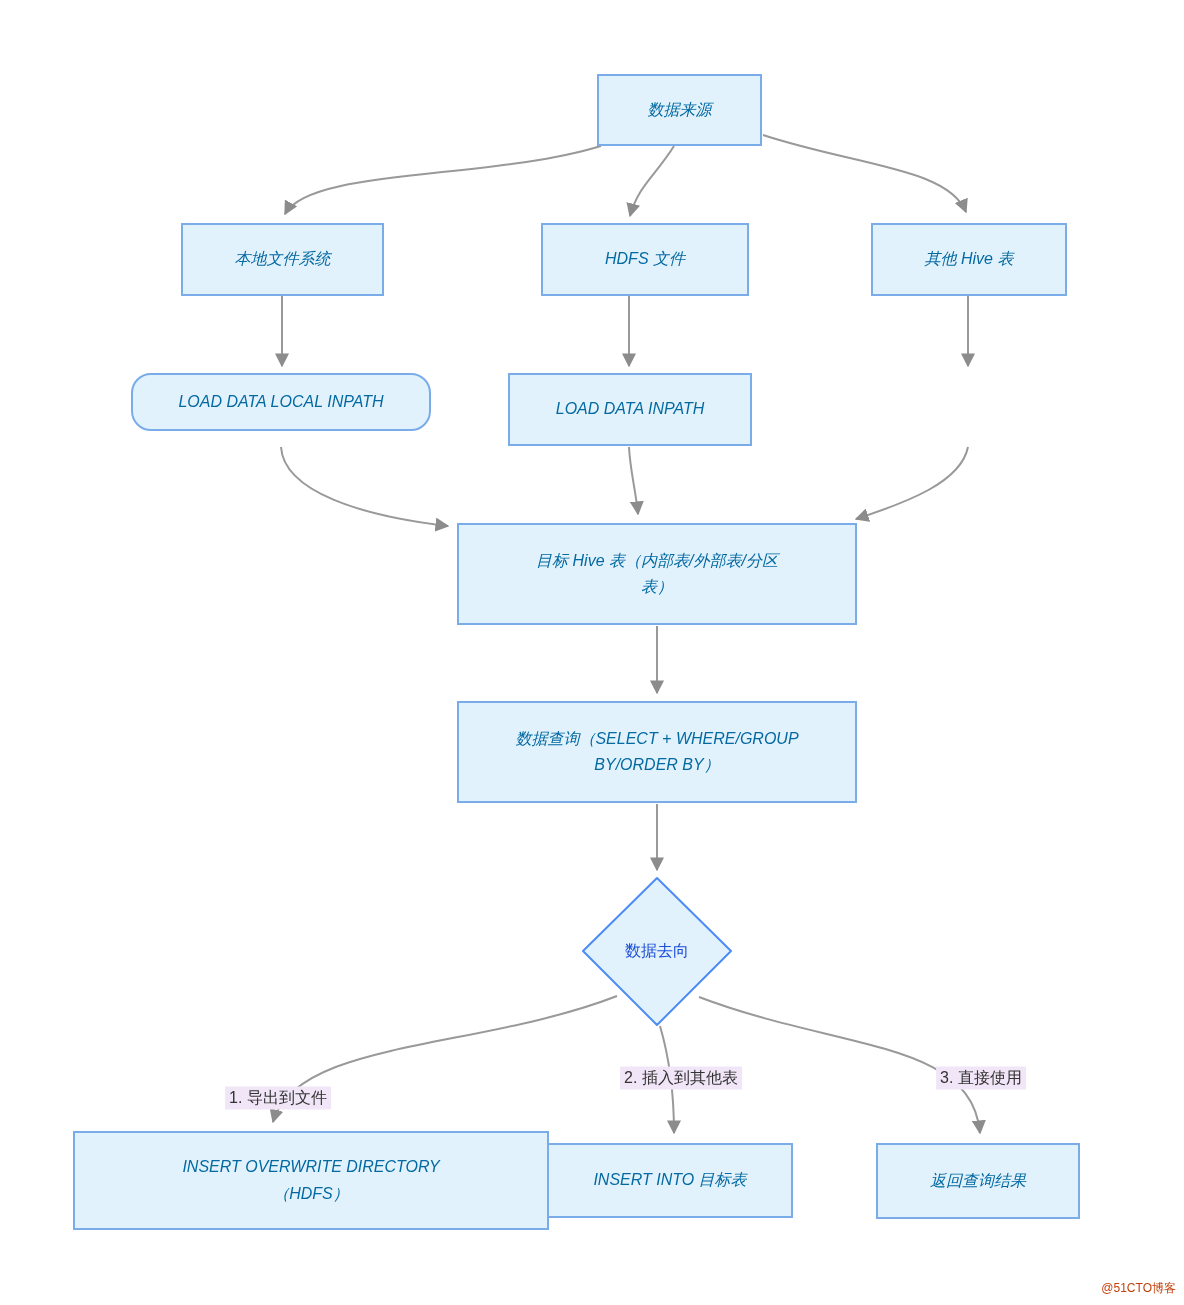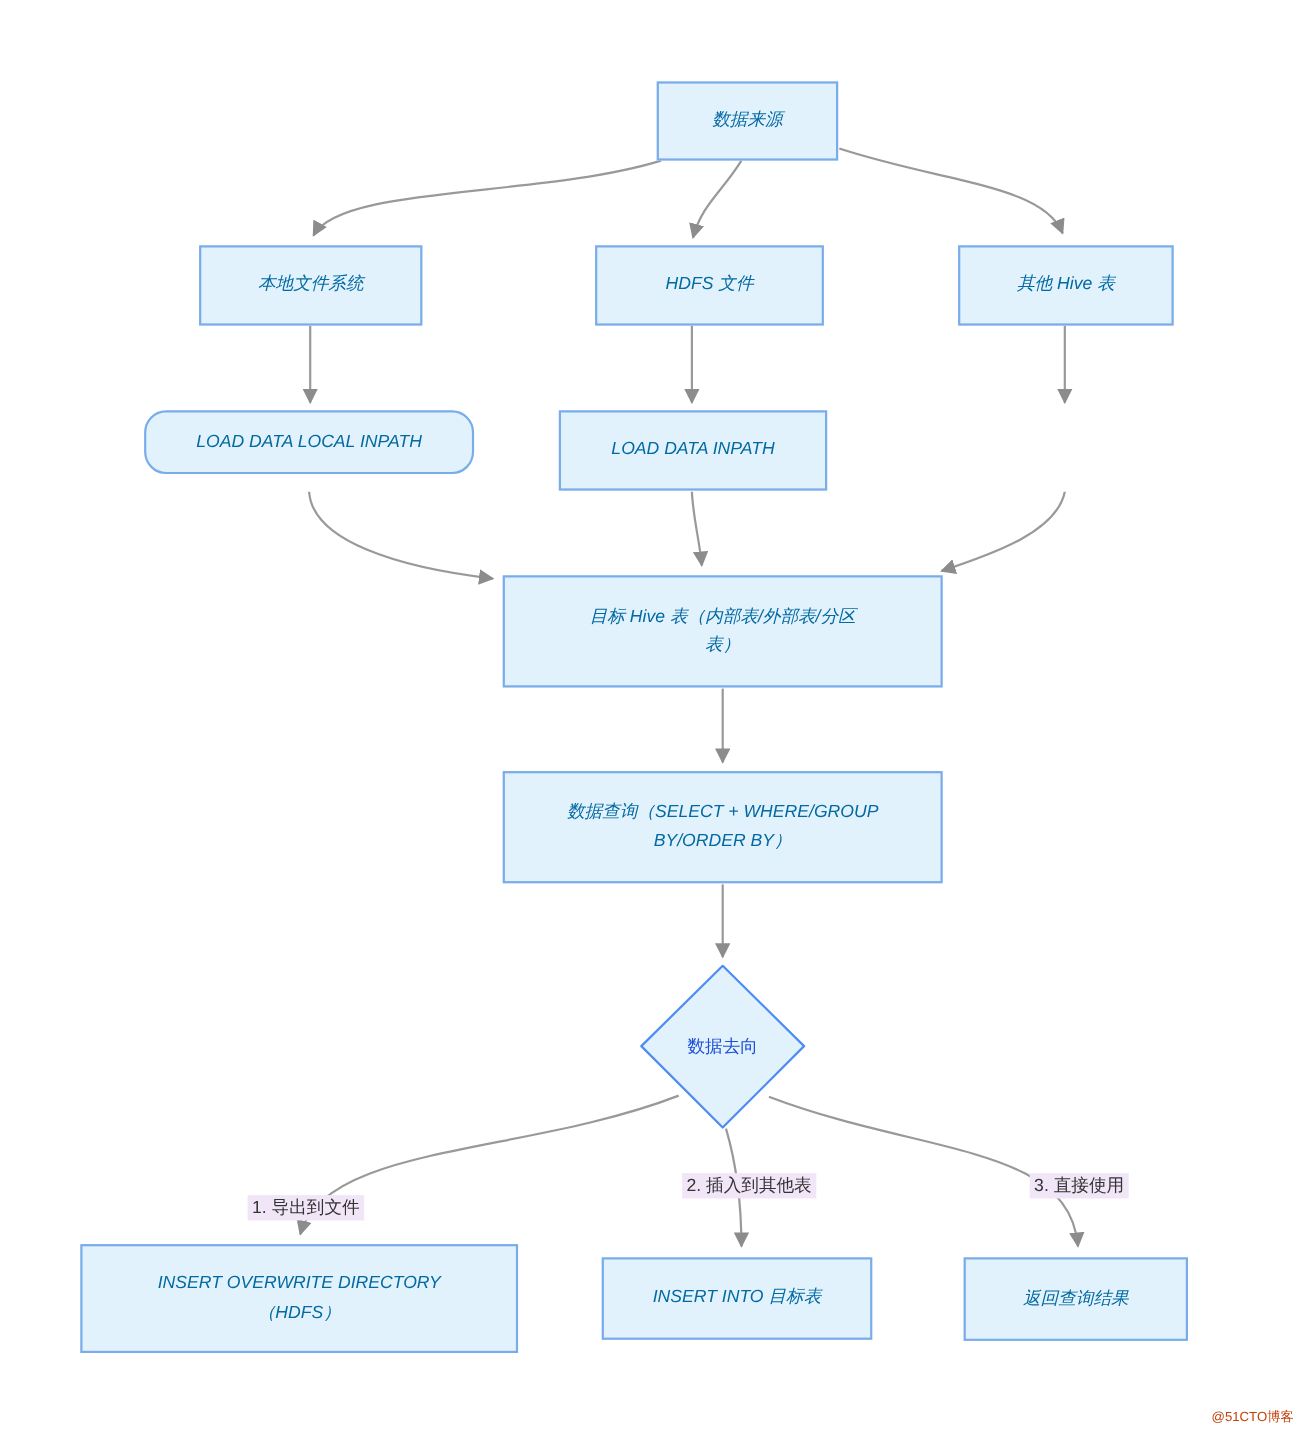--- a/index.html
+++ b/index.html
@@ -66,21 +66,21 @@
 
   .n-source      { left: 597px;  top: 74px;   width: 165px; height: 72px; }
   .n-localfs     { left: 181px;  top: 223px;  width: 203px; height: 73px; }
   .n-hdfs        { left: 541px;  top: 223px;  width: 208px; height: 73px; }
   .n-otherhive   { left: 871px;  top: 223px;  width: 196px; height: 73px; }
   .n-loadlocal   { left: 131px;  top: 373px;  width: 300px; height: 58px; border-radius: 20px; }
   .n-loadinpath  { left: 508px;  top: 373px;  width: 244px; height: 73px; }
   .n-insertsel   { left: 827px;  top: 373px;  width: 283px; height: 73px; }
   .n-target      { left: 457px;  top: 523px;  width: 400px; height: 102px; }
   .n-query       { left: 457px;  top: 701px;  width: 400px; height: 102px; }
-  .n-overwrite   { left: 73px;   top: 1131px; width: 398px; height: 99px; }
+  .n-overwrite   { left: 73px;   top: 1131px; width: 476px; height: 99px; }
   .n-intotarget  { left: 547px;  top: 1143px; width: 246px; height: 75px; }
   .n-return      { left: 876px;  top: 1143px; width: 204px; height: 76px; }
 
   .watermark {
     position: absolute;
     right: 8px;
     bottom: 8px;
     font-size: 12px;
     color: #c2410c;
     z-index: 4;

